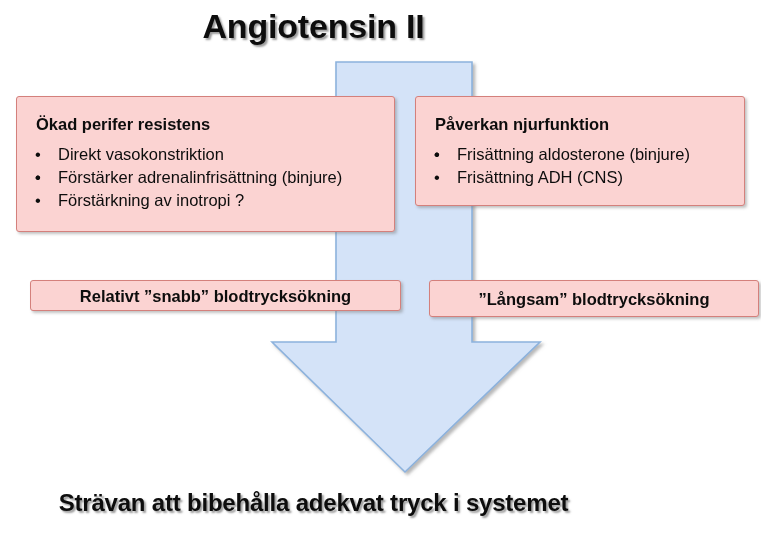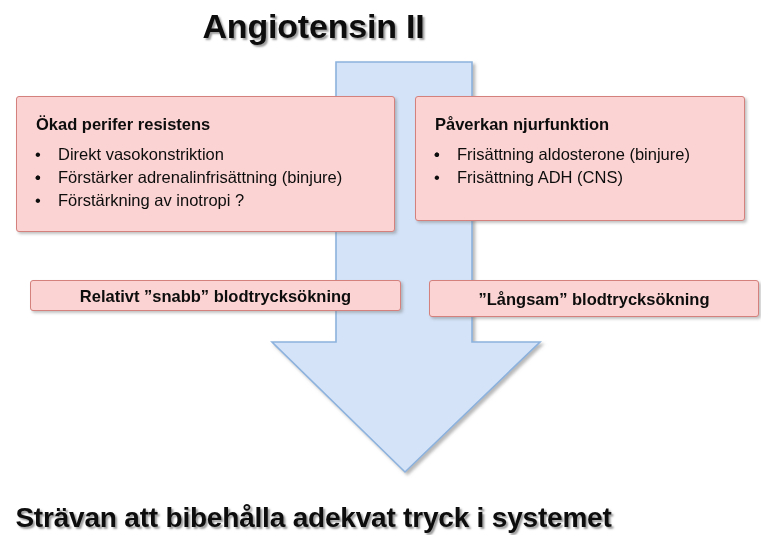--- a/index.html
+++ b/index.html
@@ -34,22 +34,22 @@
     text-shadow: 2px 2px 2px rgba(90,90,90,0.60);
     white-space: nowrap;
     z-index: 40;
   }
   #page-title {
     top: 5px;
     font-size: 34px;
     line-height: 42px;
   }
   #summary-statement {
-    top: 500px;
-    font-size: 28px;
+    top: 485px;
+    font-size: 24px;
     line-height: 36px;
   }
 
   
   #flow-arrow {
     position: absolute;
     left: 262px;
     top: 56px;
     width: 290px;
     height: 428px;
@@ -106,21 +106,21 @@
     left: 16px;
     top: 96px;
     width: 379px;
     height: 136px;
     padding: 9px 0 0 11px;
   }
   #box-kidney-function {
     left: 415px;
     top: 96px;
     width: 330px;
-    height: 125px;
+    height: 110px;
     padding: 9px 0 0 11px;
   }
   .banner-box {
     display: flex;
     align-items: center;
     justify-content: center;
     text-align: center;
     margin-left: 14px;
   }
   #box-fast-bp-rise {

